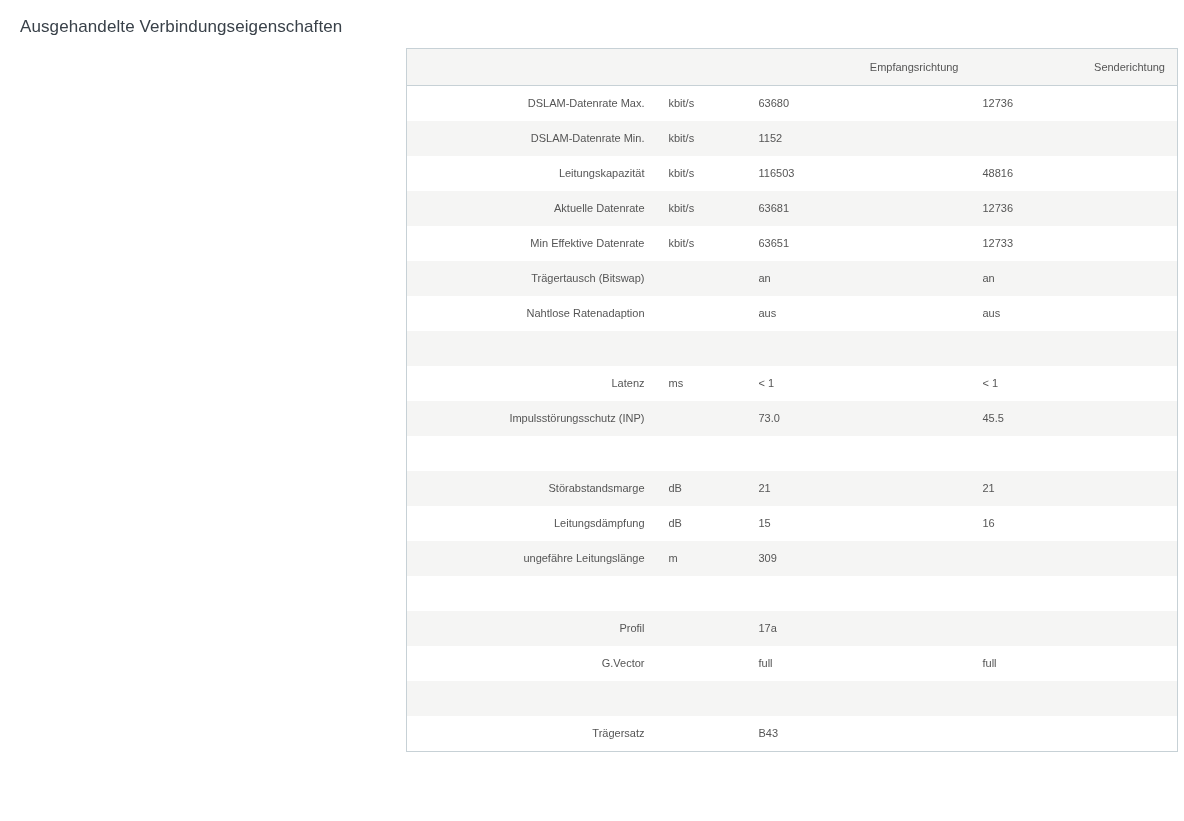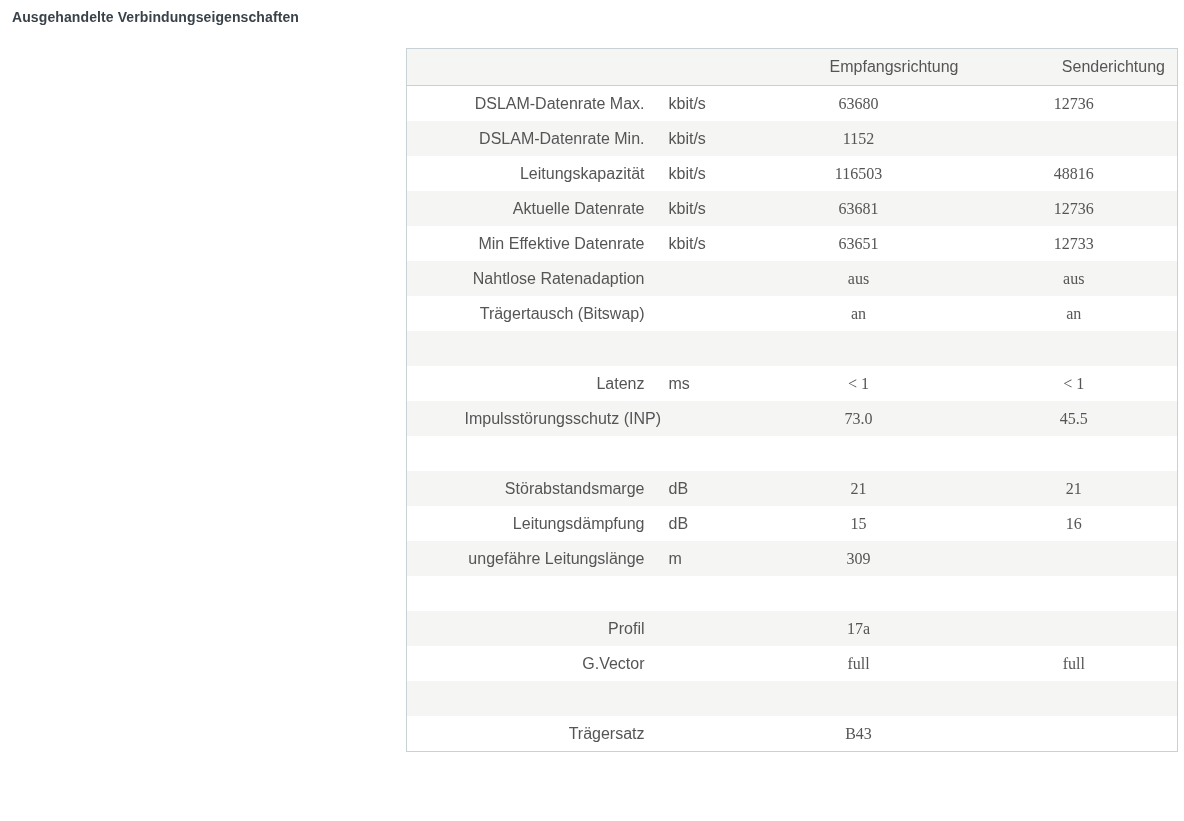--- a/index.html
+++ b/index.html
@@ -14,34 +14,34 @@
   html,body{margin:0;padding:0;}
   body{
     width:1184px;height:821px;
     background:var(--c-page-bg);
     font-family:"Liberation Sans",sans-serif;
     color:var(--c-text);
     position:relative;
     overflow:hidden;
   }
   .page-title{
-    position:absolute;left:8px;top:5px;margin:4px;
-    font-size:14px;font-weight:700;
+    position:absolute;left:8px;top:5px;margin:12px;
+    font-size:17px;font-weight:400;
     color:var(--c-title);
     letter-spacing:0.1px;
   }
   .table-wrap{
     position:absolute;left:406px;top:48px;
   }
   table.props{
     border-collapse:collapse;
     table-layout:fixed;
     width:771px;
     border:1px solid var(--c-border);
-    font-size:16px;
+    font-size:11px;
     color:var(--c-text);
   }
   table.props col.c-label{width:250px;}
   table.props col.c-unit{width:90px;}
   table.props col.c-rx{width:224px;}
   table.props col.c-tx{width:207px;}
   table.props th{
     background:var(--c-header-bg);
     border-bottom:1px solid var(--c-border);
     font-weight:400;
@@ -53,21 +53,21 @@
   table.props td{
     padding:6px 12px;
     line-height:23px;
     height:23px;
     vertical-align:middle;
     white-space:nowrap;
   }
   td.c-label{text-align:right;padding-left:14px;white-space:normal;}
   td.c-label span{display:inline-block;max-width:180px;line-height:23px;}
   td.c-unit{text-align:left;}
-  td.c-rx,td.c-tx{text-align:center;font-family:Liberation Serif, serif;}
+  td.c-rx,td.c-tx{text-align:left;}
   tbody tr:nth-child(even){background:var(--c-stripe);}
 </style>
 </head>
 <body>
 
 <div class="page">
   <h1 class="page-title">Ausgehandelte Verbindungseigenschaften</h1>
 
   <div class="table-wrap">
     <table class="props">
@@ -110,30 +110,30 @@
     <td class="c-rx">63681</td>
     <td class="c-tx">12736</td>
   </tr>
           <tr>
     <td class="c-label"><span>Min Effektive Datenrate</span></td>
     <td class="c-unit">kbit/s</td>
     <td class="c-rx">63651</td>
     <td class="c-tx">12733</td>
   </tr>
           <tr>
+    <td class="c-label"><span>Trägertausch (Bitswap)</span></td>
+    <td class="c-unit"></td>
+    <td class="c-rx">an</td>
+    <td class="c-tx">an</td>
+  </tr>
+          <tr>
     <td class="c-label"><span>Nahtlose Ratenadaption</span></td>
     <td class="c-unit"></td>
     <td class="c-rx">aus</td>
     <td class="c-tx">aus</td>
-  </tr>
-          <tr>
-    <td class="c-label"><span>Trägertausch (Bitswap)</span></td>
-    <td class="c-unit"></td>
-    <td class="c-rx">an</td>
-    <td class="c-tx">an</td>
   </tr>
           <tr>
     <td class="c-label"><span></span></td>
     <td class="c-unit"></td>
     <td class="c-rx"></td>
     <td class="c-tx"></td>
   </tr>
           <tr>
     <td class="c-label"><span>Latenz</span></td>
     <td class="c-unit">ms</td>

